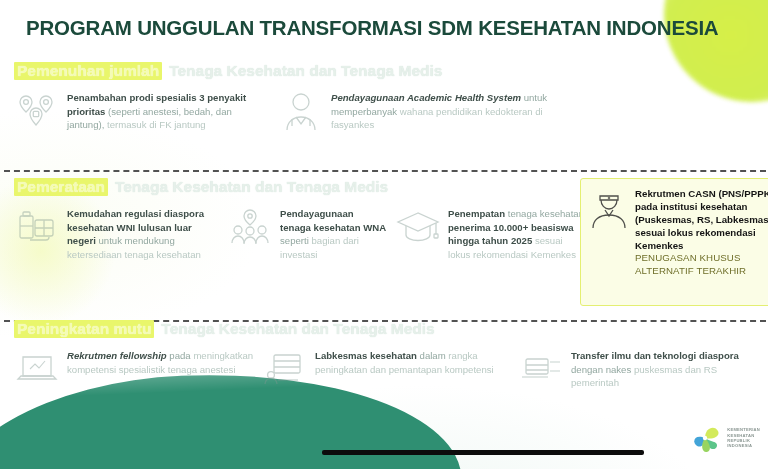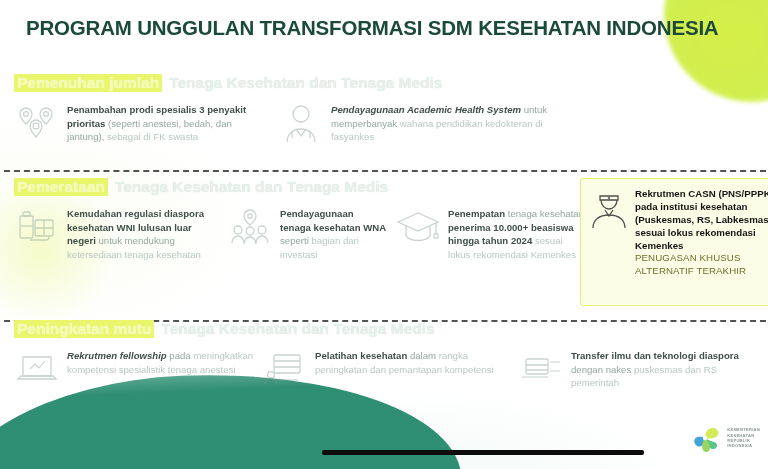--- a/index.html
+++ b/index.html
@@ -87,21 +87,21 @@
     width: 700px;
     font-size: 20.5px;
     font-weight: bold;
     letter-spacing: -0.2px;
     color: #1b4a3b;
     white-space: nowrap;
   }
 
   
   .section { position: absolute; left: 0; width: 768px; }
-  #section-1 { top: 74px; }
+  #section-1 { top: 62px; }
   #section-2 { top: 178px; }
   #section-3 { top: 320px; }
 
   .sec-head {
     display: flex;
     align-items: baseline;
     gap: 7px;
     padding-left: 14px;
     font-size: 15.5px;
     font-weight: bold;
@@ -221,21 +221,21 @@
             <circle cx="11" cy="11" r="2.4"></circle>
             <path d="M31 5c3.3 0 6 2.7 6 6 0 4.3-6 10-6 10s-6-5.7-6-10c0-3.3 2.7-6 6-6z"></path>
             <circle cx="31" cy="11" r="2.4"></circle>
             <path d="M21 17c3.3 0 6 2.7 6 6 0 4.3-6 11-6 11s-6-6.7-6-11c0-3.3 2.7-6 6-6z"></path>
             <rect x="18.3" y="20.3" width="5.4" height="5.4" rx="1"></rect>
           </svg>
         </span>
         <div class="txt">
           <b>Penambahan prodi spesialis 3 penyakit prioritas</b>
           <span class="mid">(seperti anestesi, bedah, dan jantung),</span>
-          <span>sebagai di FK swasta</span>
+          <span>termasuk di FK jantung</span>
         </div>
       </div>
 
       <div class="item" style="width:270px">
         <span class="icon-wrap">
           <svg width="44" height="44" viewBox="0 0 44 44" fill="none" stroke="#7f9790" stroke-width="1.3">
             <circle cx="22" cy="13" r="8"></circle>
             <path d="M8 41c0-8 6.3-13 14-13s14 5 14 13"></path>
             <path d="M17 28l5 7 5-7"></path>
             <path d="M13 30v7M31 30v7"></path>
@@ -302,21 +302,21 @@
           <svg width="46" height="40" viewBox="0 0 46 40" fill="none" stroke="#7f9790" stroke-width="1.3">
             <path d="M23 6L3 15l20 9 20-9-20-9z"></path>
             <path d="M11 19v9c0 3 5.4 5.5 12 5.5S35 31 35 28v-9"></path>
             <path d="M41 16v11"></path>
             <rect x="39" y="27" width="4" height="4" rx=".7"></rect>
           </svg>
         </span>
         <div class="txt">
           <b>Penempatan</b>
           <span class="mid">tenaga kesehatan</span>
-          <b>penerima 10.000+ beasiswa hingga tahun 2024</b>
+          <b>penerima 10.000+ beasiswa hingga tahun 2025</b>
           <span>sesuai lokus rekomendasi Kemenkes</span>
         </div>
       </div>
 
     </div>
 
     <div class="hl-card">
       <span class="icon-wrap">
         <svg width="38" height="42" viewBox="0 0 38 42" fill="none" stroke="#2a2a2a" stroke-width="1.3">
           <path d="M10 9h18v4H10z"></path>
@@ -360,21 +360,21 @@
         <span class="icon-wrap">
           <svg width="46" height="36" viewBox="0 0 46 36" fill="none" stroke="#7f9790" stroke-width="1.3">
             <rect x="12" y="4" width="26" height="18" rx="1.5"></rect>
             <path d="M12 10h26M12 16h26"></path>
             <circle cx="9" cy="24" r="3.4"></circle>
             <path d="M3 33c0-3.4 2.7-6 6-6s6 2.6 6 6"></path>
             <path d="M16 29h20"></path>
           </svg>
         </span>
         <div class="txt">
-          <b>Pelatihan kesehatan</b>
+          <b>Labkesmas kesehatan</b>
           <span class="mid">dalam</span>
           <span>rangka peningkatan dan pemantapan kompetensi</span>
         </div>
       </div>
 
       <div class="item" style="width:240px">
         <span class="icon-wrap">
           <svg width="46" height="36" viewBox="0 0 46 36" fill="none" stroke="#7f9790" stroke-width="1.3">
             <rect x="8" y="8" width="22" height="15" rx="1.5"></rect>
             <path d="M8 14h22M8 19h22"></path>

